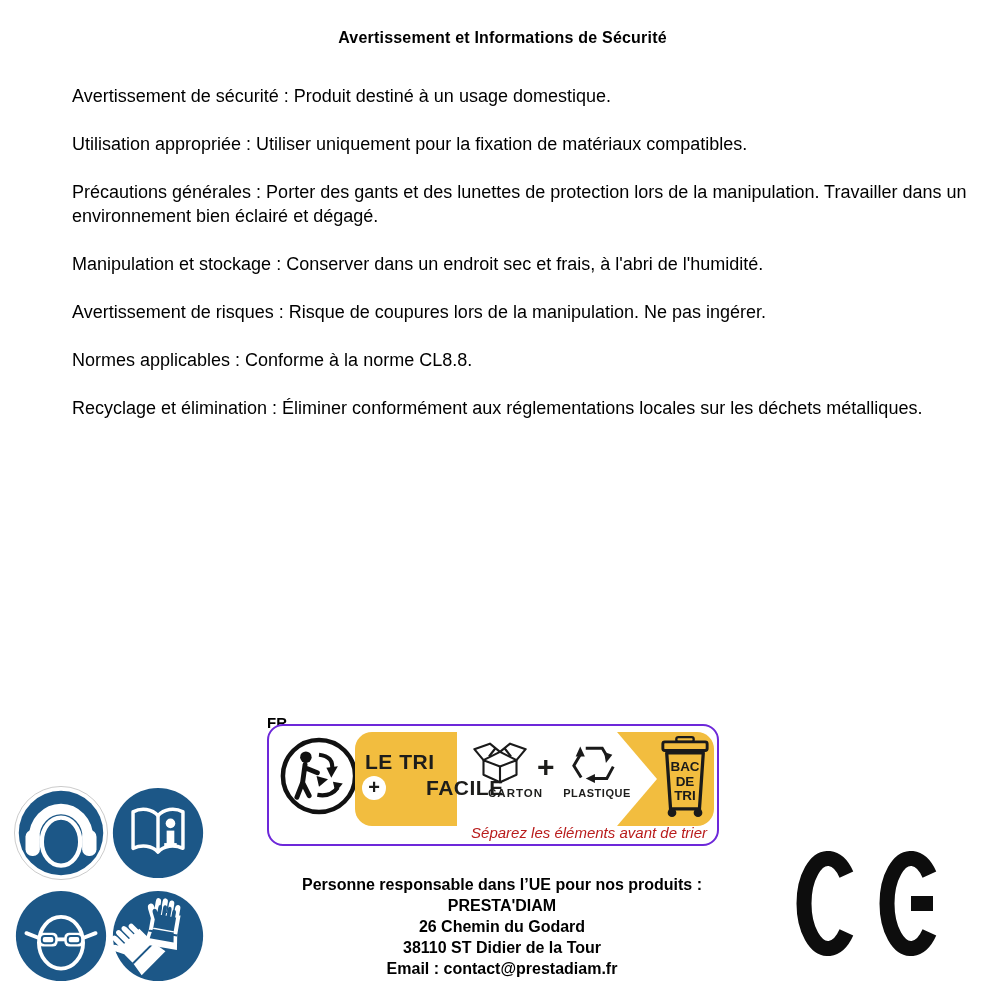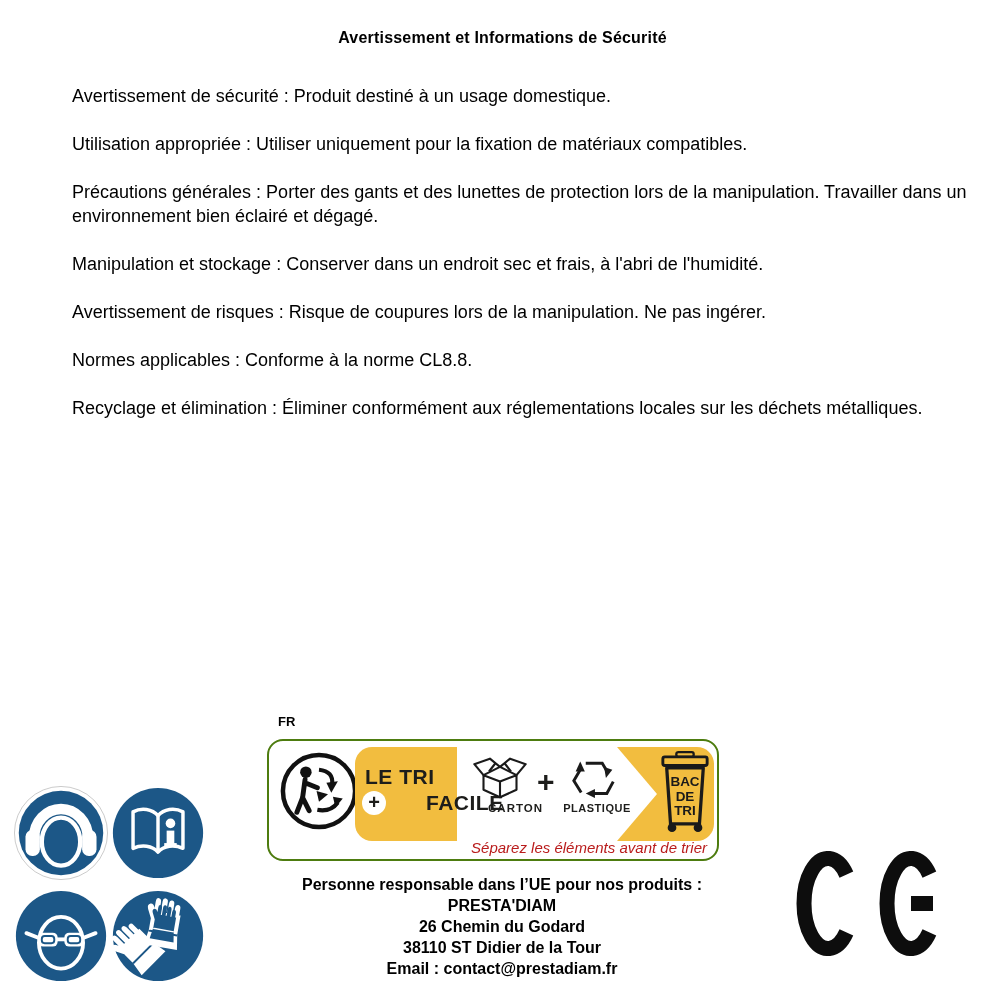--- a/index.html
+++ b/index.html
@@ -7,23 +7,23 @@
         font-family:"Liberation Sans", sans-serif;color:#000;}
   .doc-title{position:absolute;top:29px;left:0;width:100%;text-align:center;
              font-size:16px;font-weight:bold;letter-spacing:.2px;}
   .content{position:absolute;top:84px;left:72px;width:900px;}
   .content p{margin:0 0 24px 0;font-size:18px;line-height:24px;}
   
   .pictos{position:absolute;left:13px;top:785px;display:grid;
           grid-template-columns:96px 96px;grid-auto-rows:96px;column-gap:1px;row-gap:7px;}
   .picto{width:96px;height:96px;}
   
-  .fr-tag{position:absolute;left:278px;top:714px;font-size:13px;font-weight:bold;}
-  .infotri{position:absolute;left:267px;top:739px;width:452px;height:122px;
-           border:2px solid #4d7c0f;border-radius:16px;background:#fff;box-sizing:border-box;}
+  .fr-tag{position:absolute;left:267px;top:714px;font-size:15px;font-weight:bold;}
+  .infotri{position:absolute;left:267px;top:724px;width:452px;height:122px;
+           border:2px solid #6d28d9;border-radius:16px;background:#fff;box-sizing:border-box;}
   .triman{position:absolute;left:9px;top:8px;width:82px;height:84px;}
   .yellow-band{position:absolute;left:86px;top:6px;width:359px;height:94px;border-radius:17px;}
   .white-chevron{position:absolute;left:188px;top:6px;width:200px;height:94px;background:#fff;
                  clip-path:polygon(0 0,80% 0,100% 50%,80% 100%,0 100%);}
   .letri{position:absolute;left:96px;top:24px;font-size:21px;font-weight:800;color:#1d1d1b;letter-spacing:.5px;}
   .plus-circle{position:absolute;left:93px;top:50px;width:24px;height:24px;border-radius:50%;
                background:#fff;color:#1d1d1b;font-size:20px;font-weight:800;line-height:23px;text-align:center;}
   .facile{position:absolute;left:122px;top:50px;font-size:21px;font-weight:800;color:#1d1d1b;letter-spacing:.5px;margin-left:35px;}
   .carton-ic{position:absolute;left:200px;top:14px;width:62px;height:44px;}
   .carton-lb{position:absolute;left:188px;top:61px;width:86px;text-align:right;

